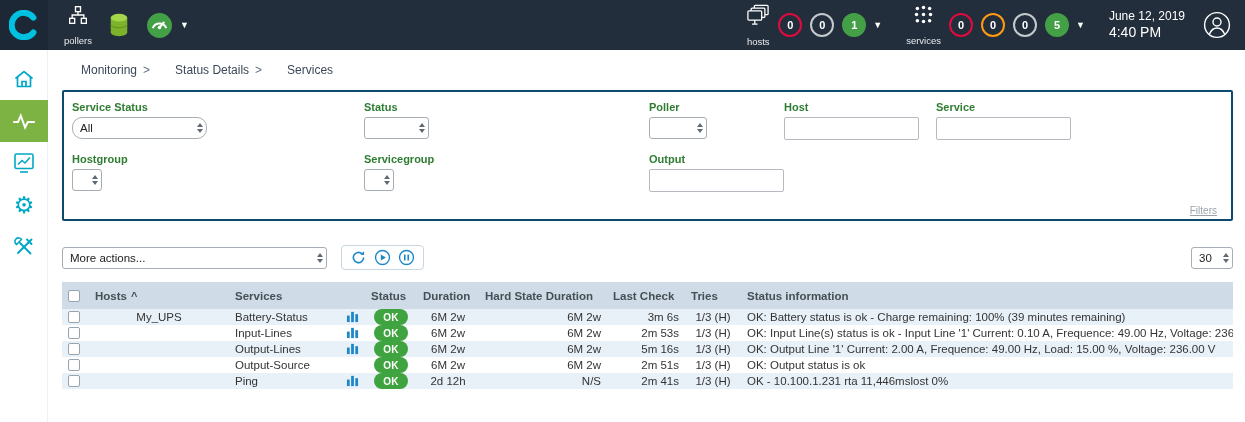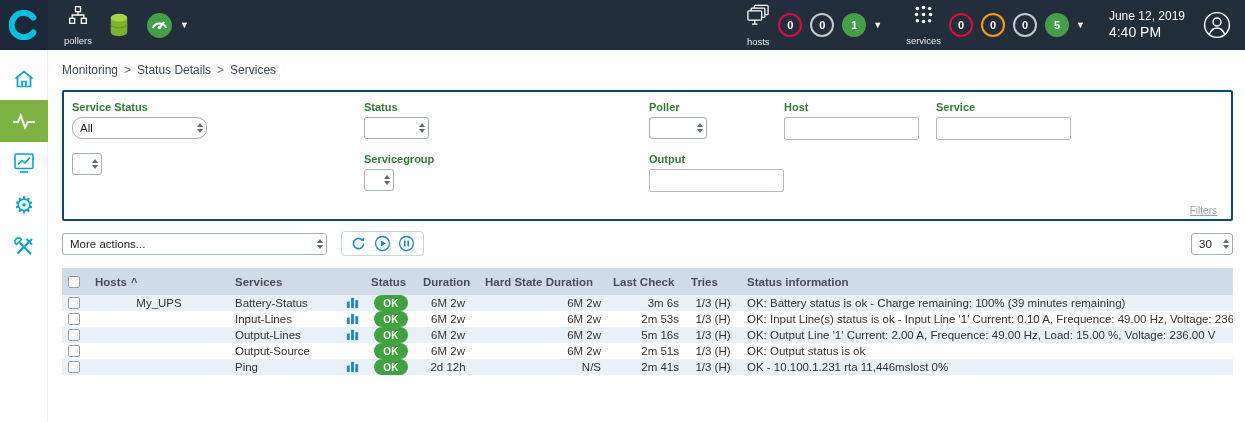--- a/index.html
+++ b/index.html
@@ -28,42 +28,42 @@
   .spacer { margin-left:auto; }
   
   .layout { display:flex; height:372px; }
   .sidebar { width:48px; flex:0 0 48px; background:#fff; border-right:1px solid #edf0f2; padding-top:8px; }
   .side-item { width:48px; height:42px; display:flex; align-items:center; justify-content:center; cursor:pointer; }
   .side-item.active { background:#7cb342; }
   .gear-glyph { font-size:23px; color:#00a8c6; line-height:1; }
   .content { flex:1; padding:13px 12px 0 14px; overflow:hidden; }
   
   .breadcrumb { font-size:12px; color:#3c4858; display:flex; gap:6px; align-items:center; }
-  .breadcrumb .crumb { cursor:pointer; }
+  .breadcrumb .crumb { cursor:pointer;margin-left:19px; }
   .breadcrumb .sep { color:#607080; }
   
   .filter-card { margin-top:13px; border:2px solid #0c4a6e; box-shadow:0 0 3px rgba(0,0,0,.06);
                  padding:9px 12px 3px 8px; border-radius:2px; }
   .filter-grid { display:grid; grid-template-columns:292px 285px 135px 152px 1fr; row-gap:13px; }
   .f-group { display:flex; flex-direction:column; gap:4px; }
   .f-label { font-size:11px; font-weight:bold; color:#2e7d32; }
   .select { position:relative; height:22px; background:#fff; border:1px solid #a6adb5; border-radius:3px;
             font-size:11.5px; color:#222; display:flex; align-items:center; padding:0 18px 0 7px; cursor:pointer; }
   .sel-arrows { position:absolute; right:3px; top:50%; transform:translateY(-50%);
                 display:flex; flex-direction:column; gap:2px; align-items:center; }
   .sel-arrows i { display:block; width:0; height:0; border-left:3.5px solid transparent; border-right:3.5px solid transparent; }
   .sel-arrows .up { border-bottom:4px solid #5f6a74; }
   .sel-arrows .dn { border-top:4px solid #5f6a74; }
   .txt-input { height:23px; width:135px; border:1px solid #b4bac0; border-radius:2px; background:#fff;
                font-family:"Liberation Sans",sans-serif; font-size:11.5px; padding:0 6px; }
   .w-135 { width:135px;border-radius:10px; } .w-65 { width:65px; } .w-58 { width:58px; } .w-30 { width:30px; padding-left:4px; }
   .w-265 { width:265px; } .w-42 { width:42px; }
   .filters-caption { grid-column:1/-1; text-align:right; font-size:10px; color:#9aa3ab; padding-right:2px;text-decoration:underline; }
   
-  .toolbar { margin-top:10px; display:flex; align-items:center; }
+  .toolbar { margin-top:24px; display:flex; align-items:center; }
   .media-group { margin-left:14px; display:flex; align-items:center; gap:7px;
                  border:1px solid #c9d6df; border-radius:4px; padding:3px 8px; }
   .media-btn { display:flex; cursor:pointer; }
   
   table.svc { margin-top:12px; width:100%; border-collapse:collapse; font-size:11.5px; table-layout:fixed; }
   table.svc th { background:#cfdce7; color:#474f56; font-weight:bold; height:27px; padding:0 6px; text-align:left; cursor:pointer; }
   table.svc td { height:14px; padding:0 6px; color:#333; }
   table.svc tbody tr:nth-child(odd)  { background:#e9f1f8; }
   table.svc tbody tr:nth-child(even) { background:#ffffff; }
   .checkbox { display:inline-block; width:12px; height:12px; border:1px solid #97a3ad; border-radius:2px; background:#fff; cursor:pointer; vertical-align:middle; }
@@ -258,20 +258,21 @@
 
         <div class="f-group">
           <span class="f-label">Host</span>
           <input class="txt-input" value="" style="">
         </div>
         <div class="f-group">
           <span class="f-label">Service</span>
           <input class="txt-input" value="" style="">
         </div>
         <div class="f-group">
+          <span class="f-label">Hostgroup</span>
           <div class="select w-30">
             <span></span>
             <span class="sel-arrows">
                 <i class="up"></i>
                 <i class="dn"></i>
               </span>
           </div>
         </div>
         <div class="f-group">
           <span class="f-label">Servicegroup</span>

